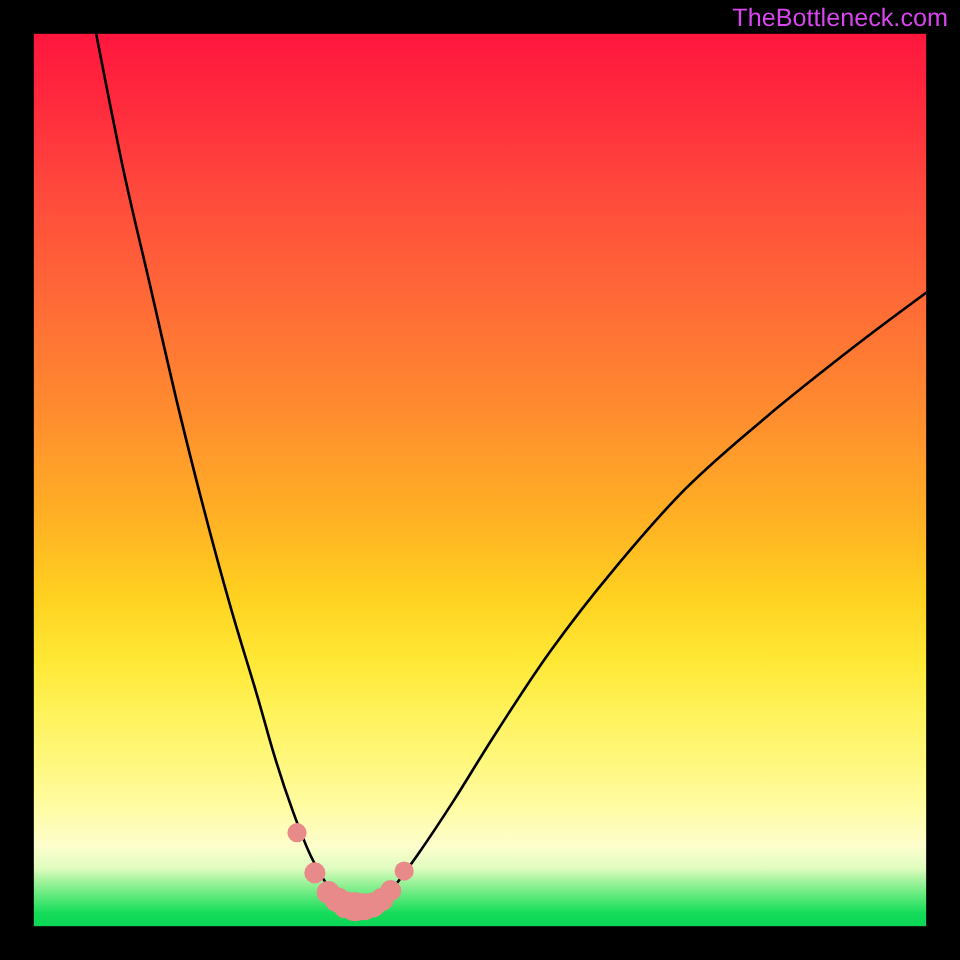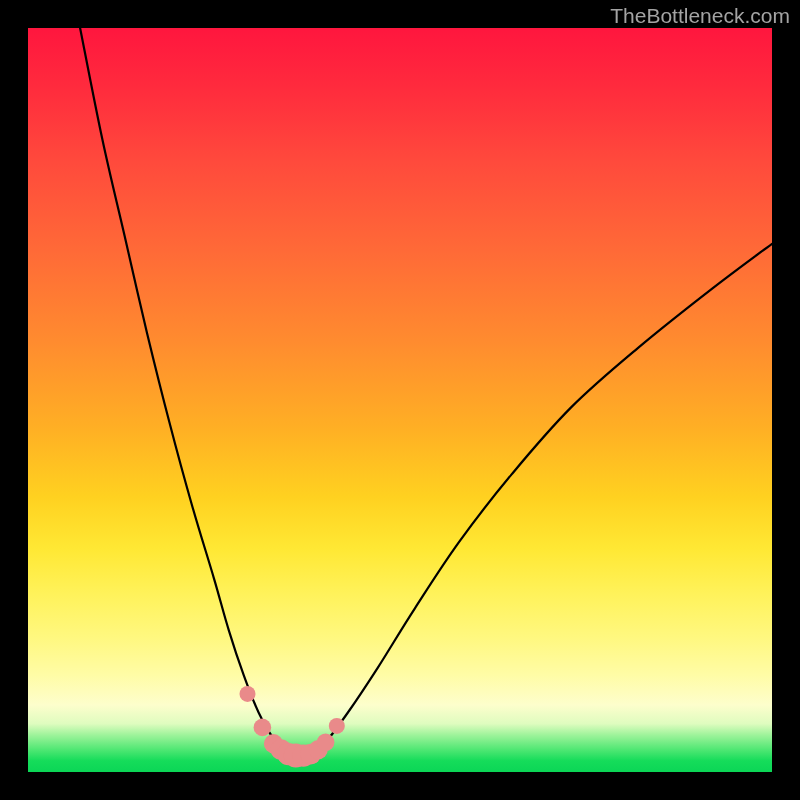--- a/index.html
+++ b/index.html
@@ -48,21 +48,21 @@
       #9ff39b 95%,
       #4fe773 97%,
       #15dc5a 98.5%,
       #0bd656 100%
     );
   }
   .watermark {
     position: absolute;
     top: 4px;
     right: 10px;
-    color: #a3a3a3;
+    color: #d946ef;
     font-size: 21px;
     font-weight: 400;
     letter-spacing: 0px;
     user-select: none;
   }
   svg.curve {
     position: absolute;
     inset: 0;
     width: 744px;
     height: 744px;

